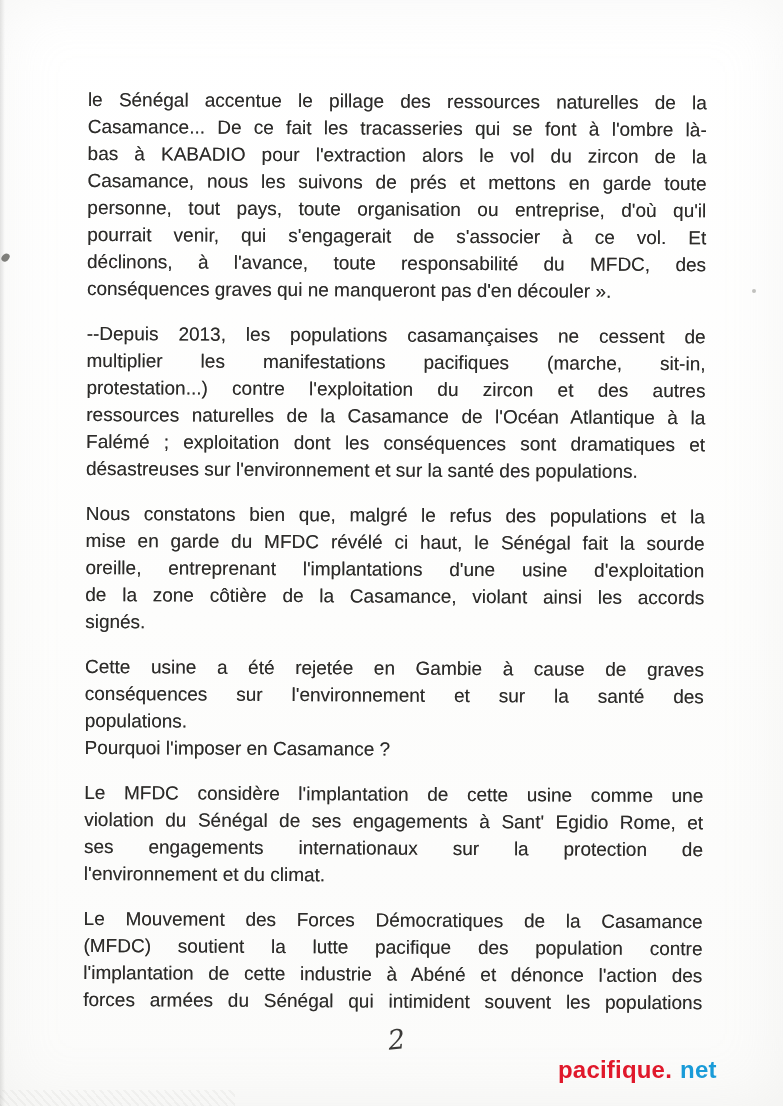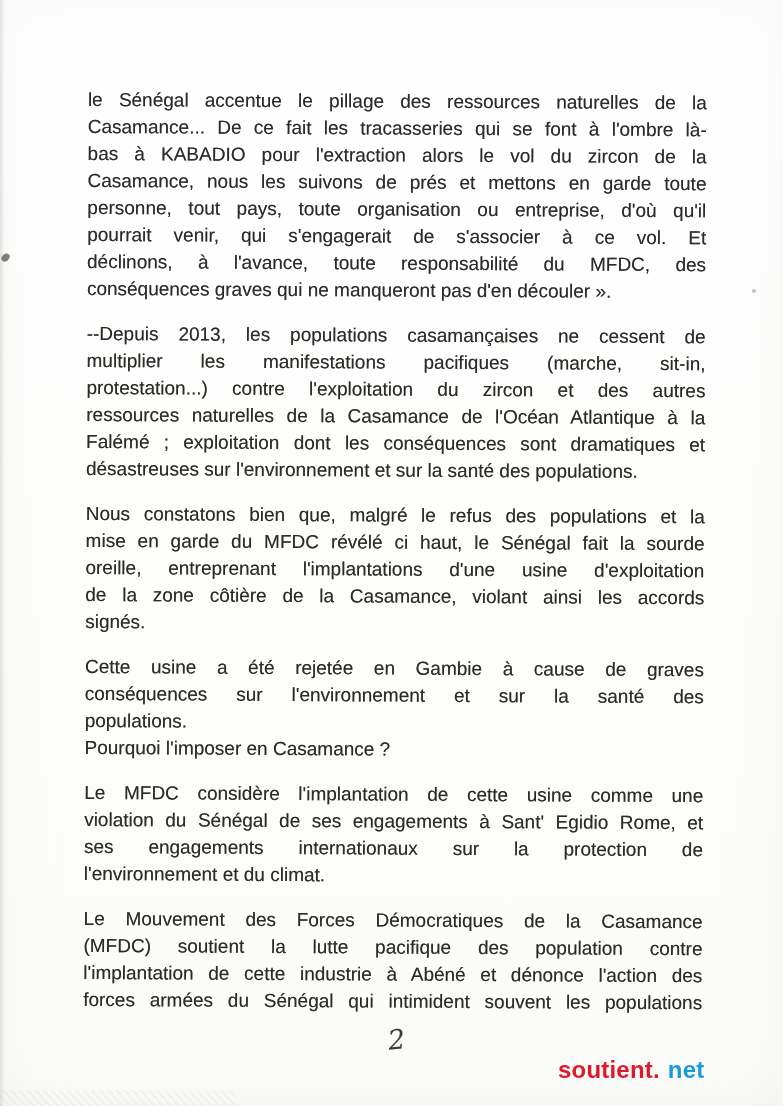--- a/index.html
+++ b/index.html
@@ -134,15 +134,15 @@
         <div class="line justify">Le Mouvement des Forces Démocratiques de la Casamance</div>
         <div class="line justify">(MFDC) soutient la lutte pacifique des population contre</div>
         <div class="line justify">l'implantation de cette industrie à Abéné et dénonce l'action des</div>
         <div class="line justify">forces armées du Sénégal qui intimident souvent les populations</div>
       </div>
     </div>
 
   <div class="page-number">2</div>
 
   <div class="watermark">
-    <span style="color: rgb(224, 24, 43);">soutient.</span><span style="color: rgb(25, 155, 216); margin-left: 8px;">net</span>
+    <span style="color: rgb(224, 24, 43);">pacifique.</span><span style="color: rgb(25, 155, 216); margin-left: 8px;">net</span>
   </div>
 </div>
 
 </body></html>

